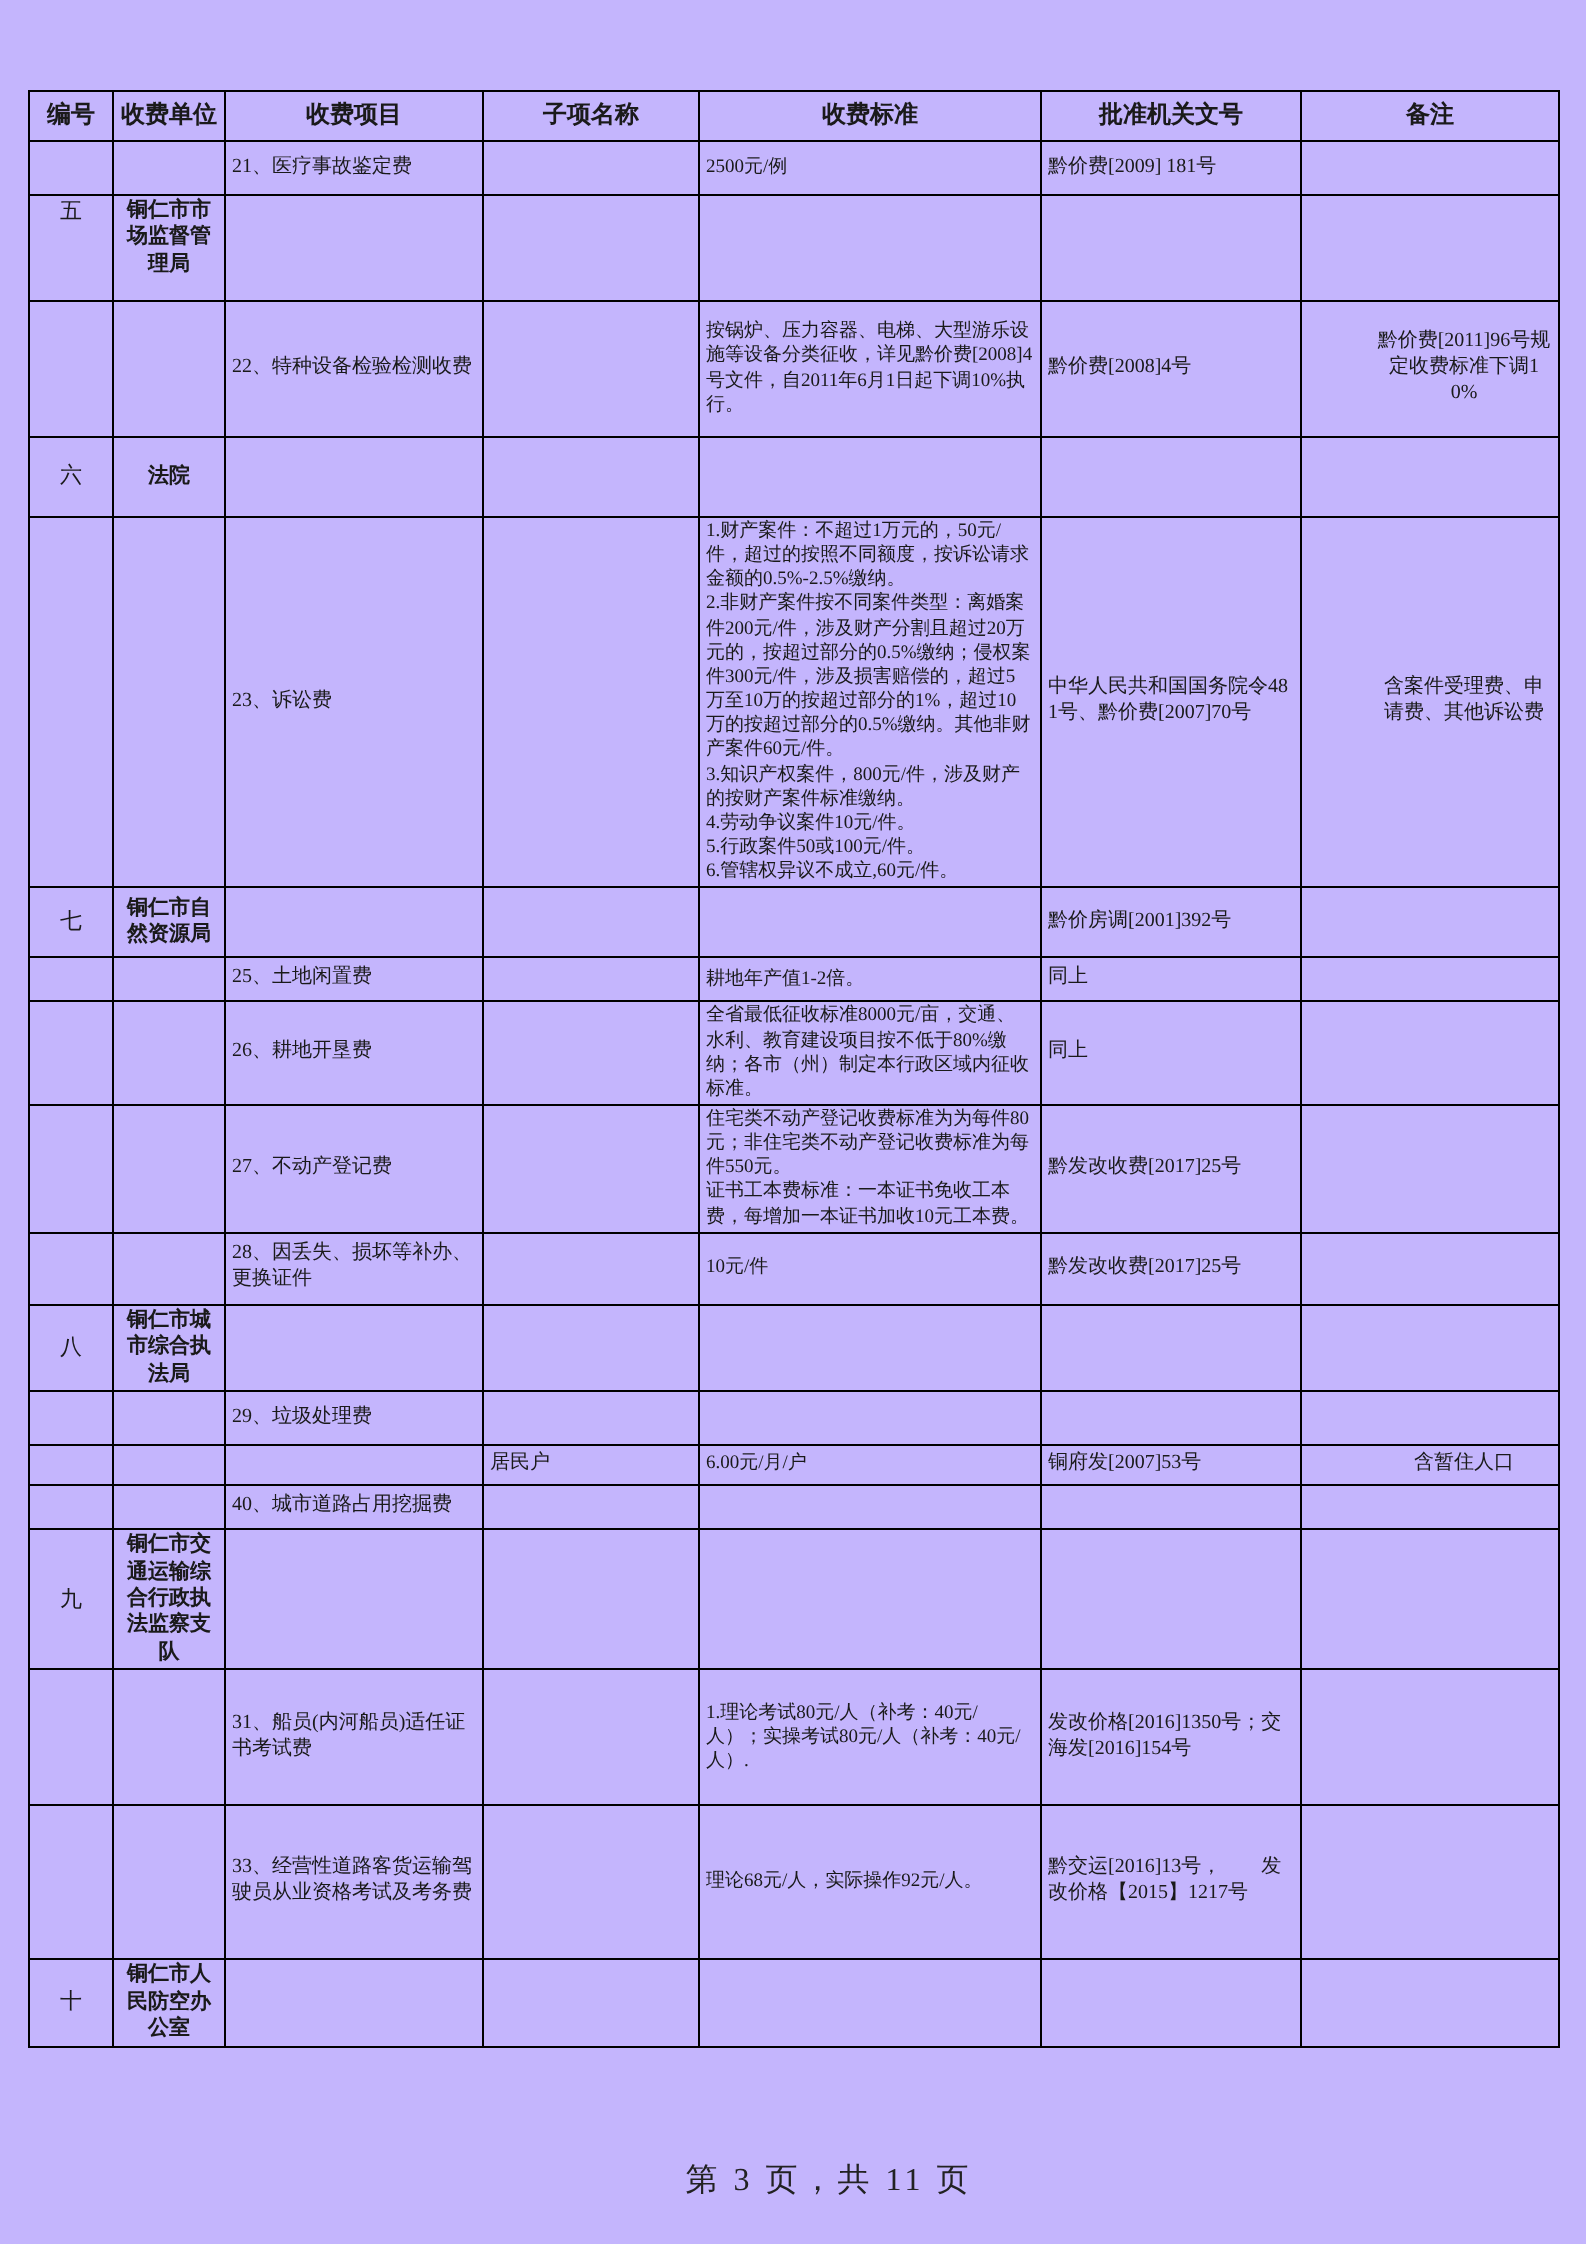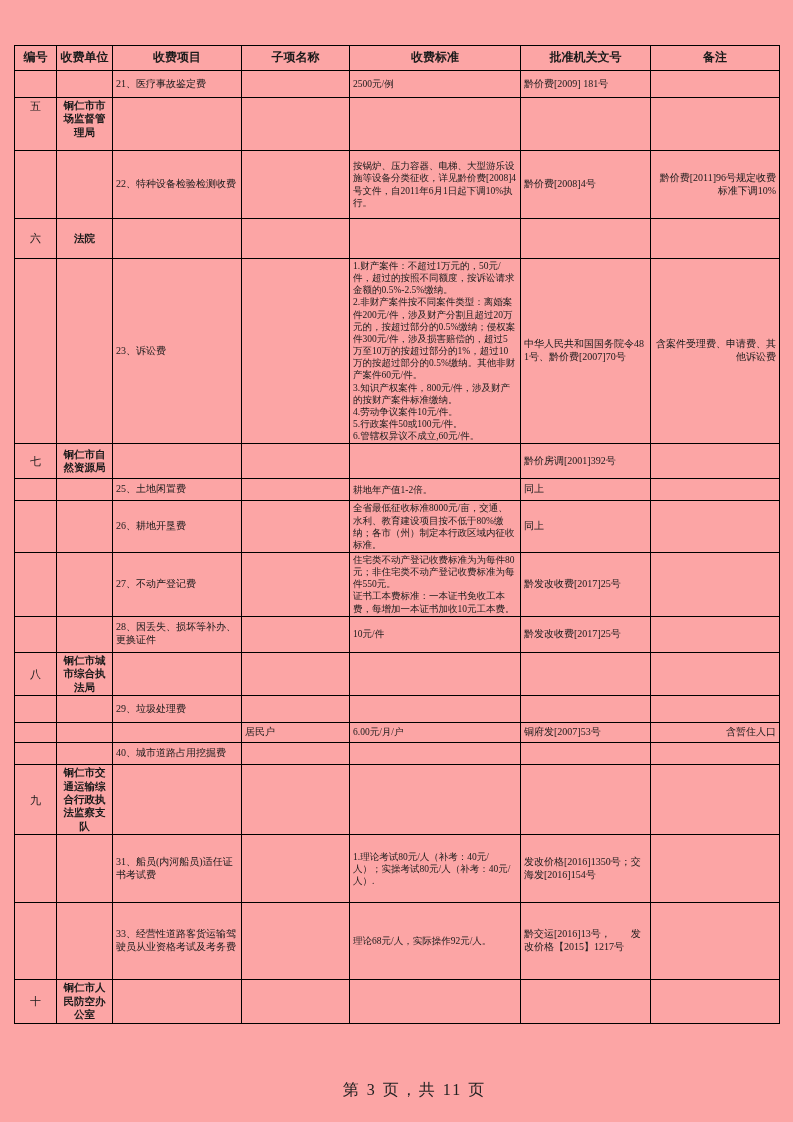--- a/index.html
+++ b/index.html
@@ -2,21 +2,21 @@
 <html><head>
 <meta charset="utf-8">
 <style>
   * { box-sizing: border-box; }
   html, body { margin: 0; padding: 0; background: #ffffff; }
   body {
     width: 793px; height: 1122px;
     font-family: "Liberation Serif", "DejaVu Serif", serif;
     color: #1a1a1a;
   }
-  .page { position: relative; width: 793px; height: 1122px; background: #fca5a5; overflow: hidden; }
+  .page { position: relative; width: 793px; height: 1122px; background: #c4b5fd; overflow: hidden; }
   table.fee-table {
     position: absolute; left: 14px; top: 45px; width: 765px;
     border-collapse: collapse; table-layout: fixed;
   }
   .fee-table th, .fee-table td {
     border: 1px solid #000;
     font-size: 10px; line-height: 1.28;
     padding: 1px 3px;
     vertical-align: middle;
     word-break: break-all;
@@ -25,21 +25,21 @@
   }
   .fee-table th {
     font-weight: bold; text-align: center; font-size: 12px; white-space: nowrap;
   }
   .fee-table td.no   { text-align: center; font-size: 11px; }
   .fee-table td.unit { text-align: center; font-weight: bold; font-size: 10.5px; }
   .fee-table td.item { text-align: left; margin-left: 39px; }
   .fee-table td.sub  { text-align: left; }
   .fee-table td.std  { text-align: left; font-size: 9.5px; font-family: Liberation Serif, serif; }
   .fee-table td.doc  { text-align: left; }
-  .fee-table td.note { text-align: right; }
+  .fee-table td.note { text-align: center; padding-left: 37px; }
   tr.vtop td { vertical-align: top; }
   .footer {
     position: absolute; left: 0; top: 1080px; width: 793px;
     text-align: center; font-size: 16px; letter-spacing: 2px; color: #222; padding-left: 36px;
   }
 </style>
 </head>
 <body>
 
 <div class="page">

